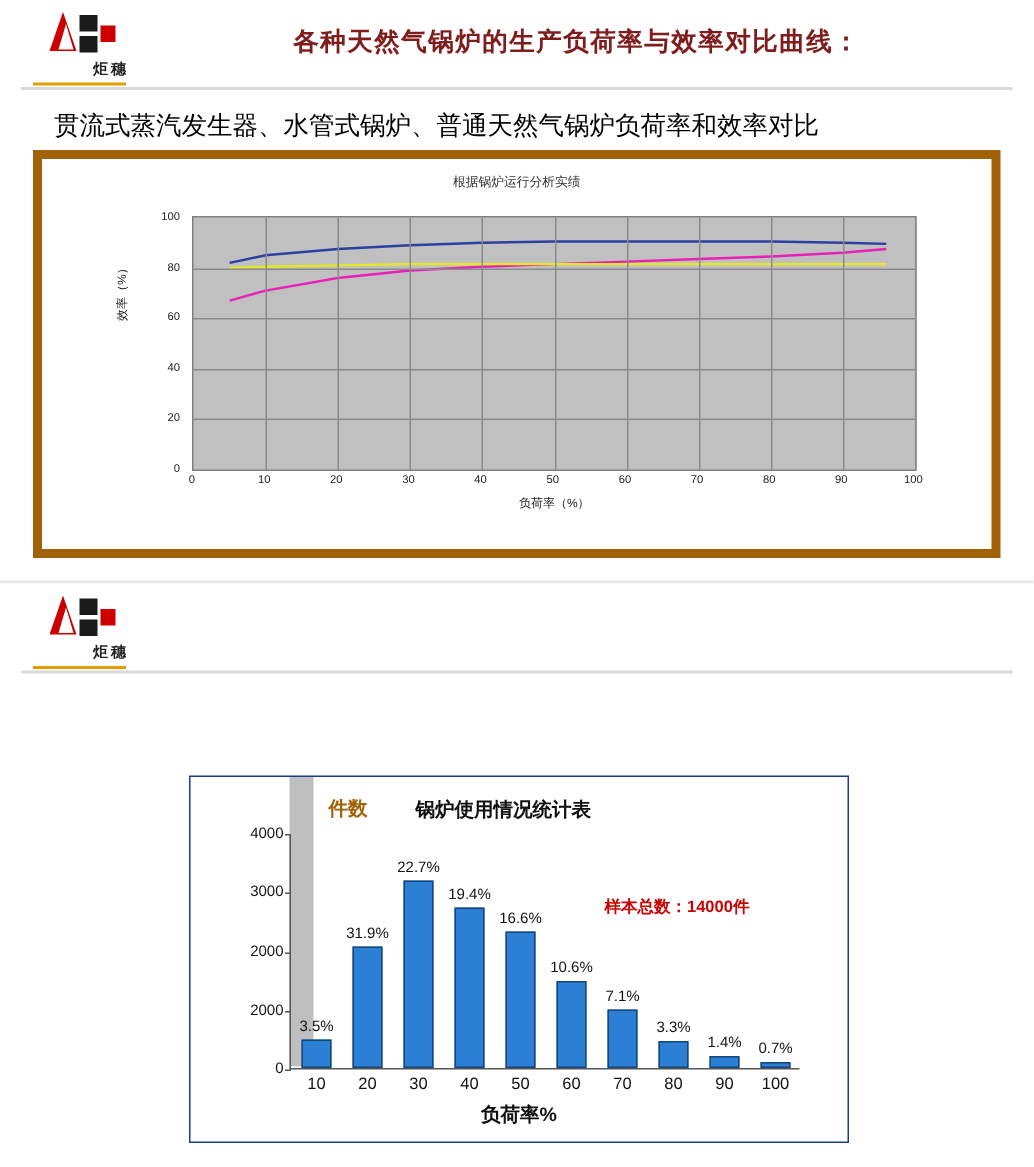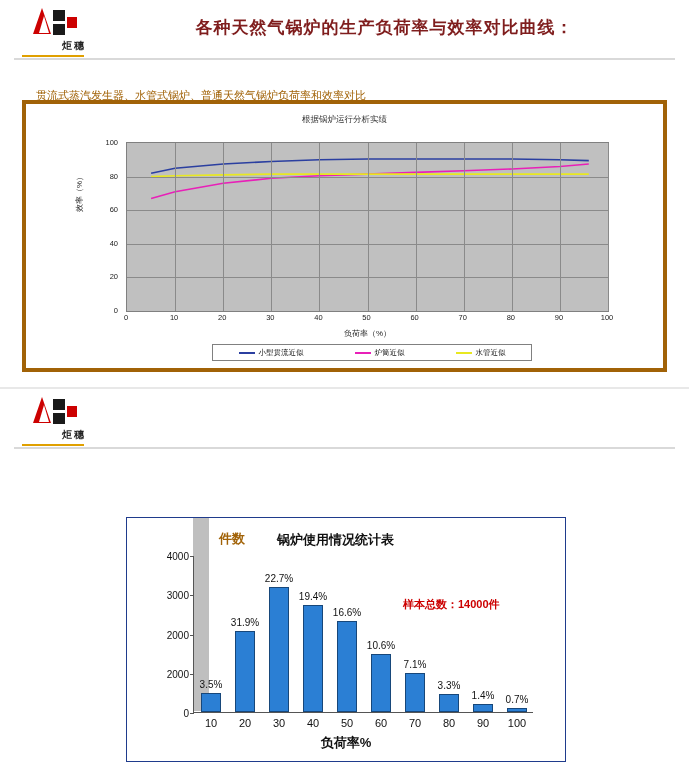--- a/index.html
+++ b/index.html
@@ -116,32 +116,32 @@
     right: 14px;
     top: 58px;
     height: 2px;
     background: #d9d9d9;
   }
 
   
   .s1-caption {
     position: absolute;
     left: 36px;
-    top: 88px;
-    font-size: 11px;
-    color: #a16207;
+    top: 72px;
+    font-size: 17px;
+    color: #000000;
   }
   .s1-chartbox {
     position: absolute;
     left: 22px;
     top: 100px;
     width: 645px;
     height: 272px;
     background: #ffffff;
-    border: 4px solid #a16207;
+    border: 6px solid #a16207;
     box-sizing: border-box;
   }
   .s1-chart-title {
     position: absolute;
     left: 0; right: 0;
     top: 10px;
     text-align: center;
     font-size: 8.5px;
     color: #333;
   }
@@ -385,34 +385,20 @@
         <div class="grid-v" style="left: 336.7px;"></div>
         <div class="grid-v" style="left: 384.8px;"></div>
         <div class="grid-v" style="left: 432.9px;"></div>
         <div class="grid-v" style="left: 481px;"></div>
         <div class="grid-h" style="top: 134.4px;"></div>
         <div class="grid-h" style="top: 100.8px;"></div>
         <div class="grid-h" style="top: 67.2px;"></div>
         <div class="grid-h" style="top: 33.6px;"></div>
       </div>
 
-    <div class="legend">
-      <div class="legend-item">
-        <span class="legend-swatch" style="background:#2b3fa0"></span>
-        <span>小型贯流近似</span>
-      </div>
-      <div class="legend-item">
-        <span class="legend-swatch" style="background:#e820b8"></span>
-        <span>炉筒近似</span>
-      </div>
-      <div class="legend-item">
-        <span class="legend-swatch" style="background:#e8e820"></span>
-        <span>水管近似</span>
-      </div>
-    </div>
   <div class="x-lab" style="left: 100px; top: 209px;">0</div>
       <div class="x-lab" style="left: 148.1px; top: 209px;">10</div>
       <div class="x-lab" style="left: 196.2px; top: 209px;">20</div>
       <div class="x-lab" style="left: 244.3px; top: 209px;">30</div>
       <div class="x-lab" style="left: 292.4px; top: 209px;">40</div>
       <div class="x-lab" style="left: 340.5px; top: 209px;">50</div>
       <div class="x-lab" style="left: 388.6px; top: 209px;">60</div>
       <div class="x-lab" style="left: 436.7px; top: 209px;">70</div>
       <div class="x-lab" style="left: 484.8px; top: 209px;">80</div>
       <div class="x-lab" style="left: 532.9px; top: 209px;">90</div>

